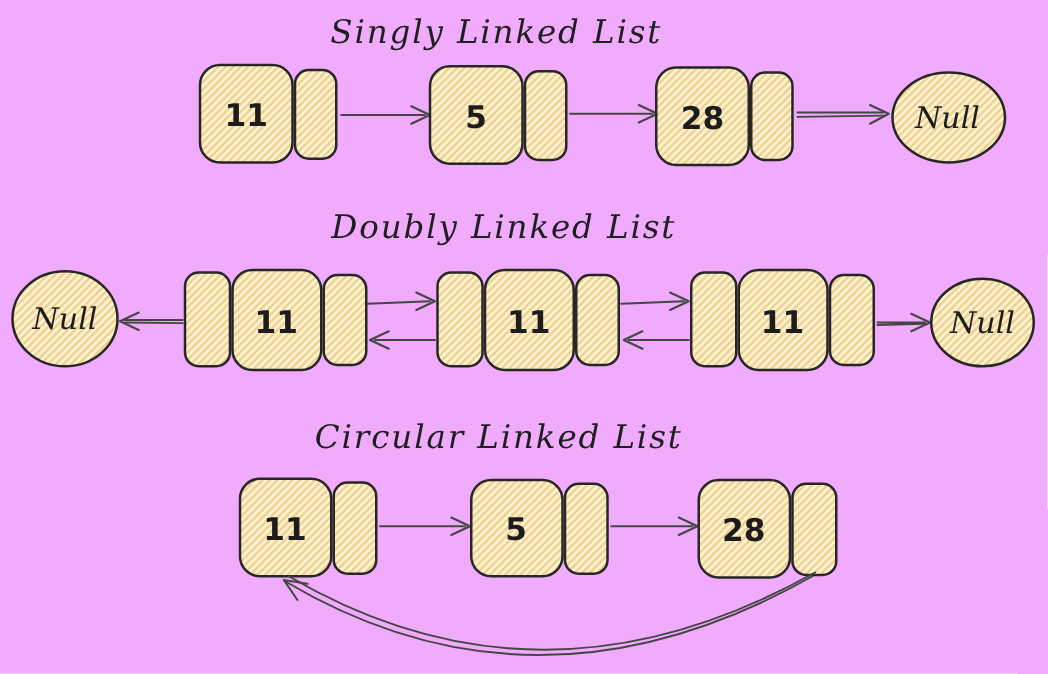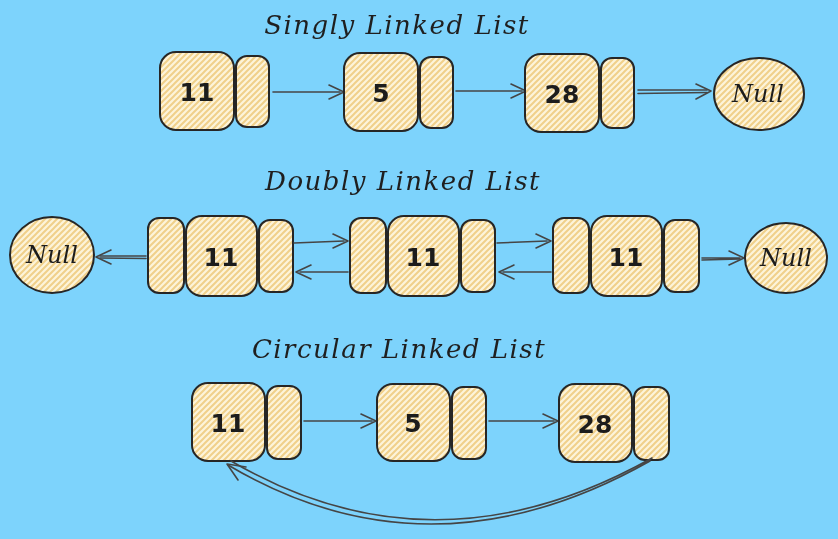--- a/index.html
+++ b/index.html
@@ -5,21 +5,21 @@
   html, body {
     margin: 0;
     padding: 0;
     background: #ffffff;
     font-family: "DejaVu Sans", sans-serif;
   }
   .stage {
     position: relative;
     width: 838px;
     height: 539px;
-    background: #7dd3fc;
+    background: #f0abfc;
     overflow: hidden;
   }
   svg { display: block; }
   .title-text {
     font-family: "DejaVu Serif", serif;
     font-style: italic;
     font-size: 26px;
     letter-spacing: 1.5px;
     fill: #1f1f1f;
     text-anchor: middle;

